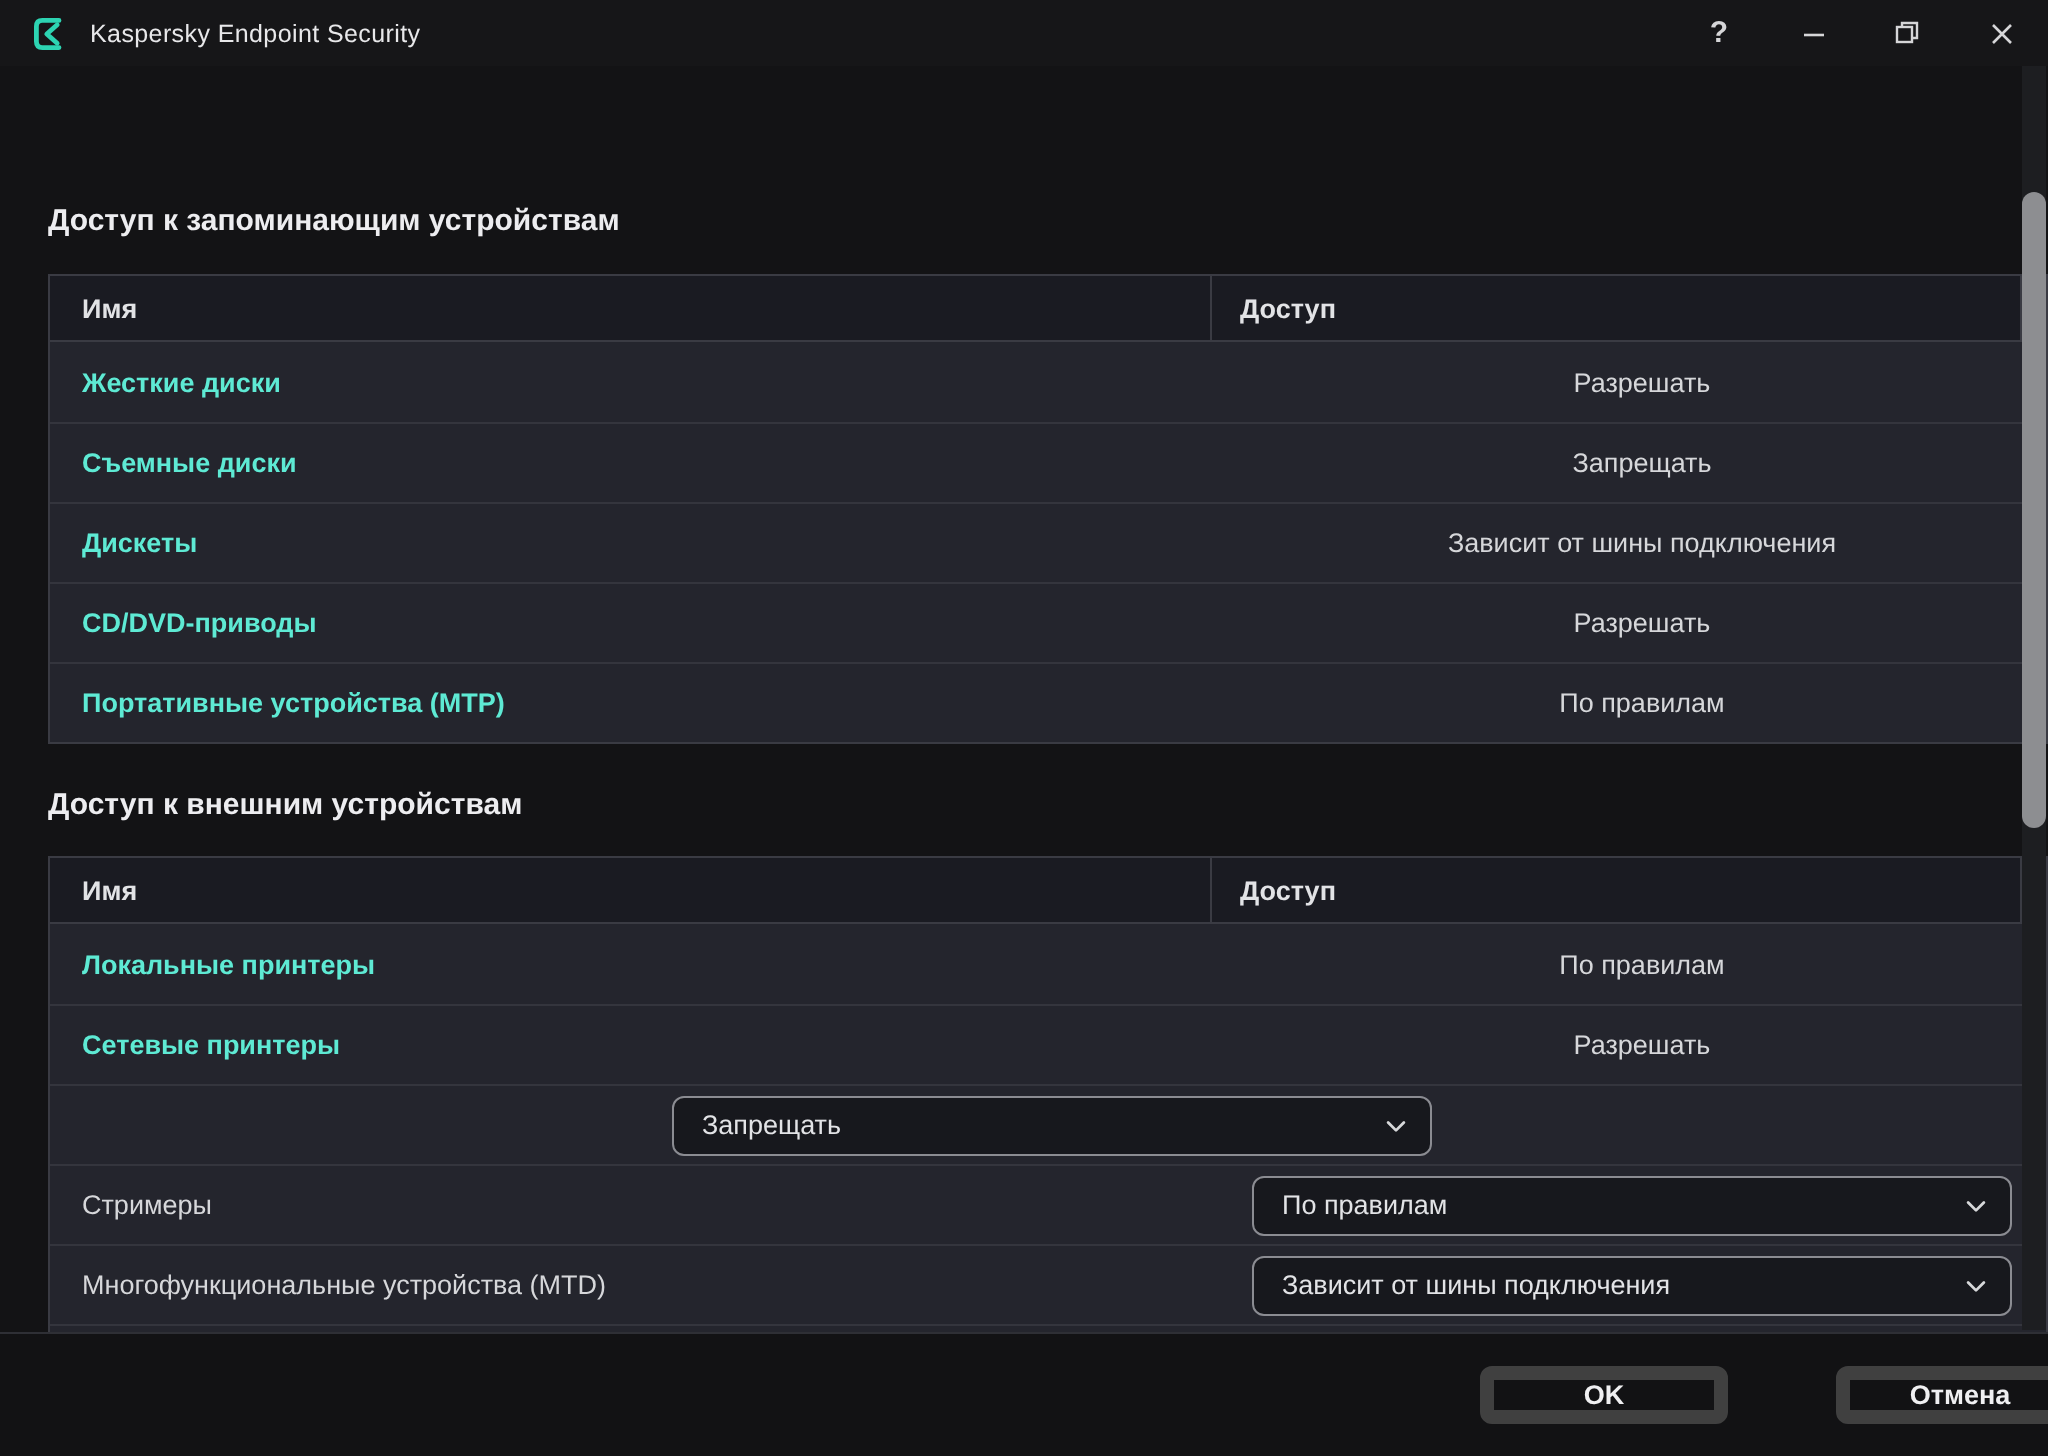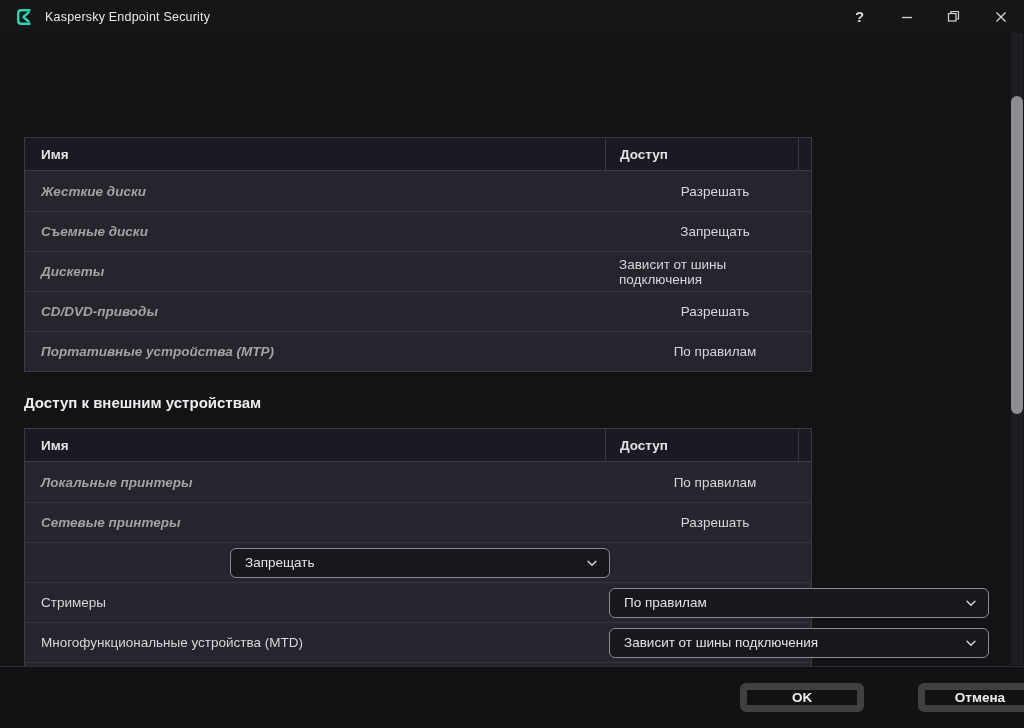--- a/index.html
+++ b/index.html
@@ -18,34 +18,34 @@
   .helpbtn { font-size:15px; font-weight:700; }
 
   
   .page-title { position:absolute; left:32px; top:44px; font-size:21px; font-weight:700;
                 color:#f2f2f4; }
   .section-title { position:absolute; left:24px; font-size:15px; font-weight:700; color:#ededf0; }
   #section-title-0 { top:102px; }
   #section-title-1 { top:394px; }
 
   
-  .dtable { position:absolute; left:24px; width:788px; border:1px solid #3a3b43; background:#24252d; }
+  .dtable { position:absolute; left:24px; width:1000px; border:1px solid #3a3b43; background:#24252d; }
   #table-0 { top:137px; }
   #table-1 { top:428px; }
   .thead { display:flex; height:33px; background:#1a1b22; border-bottom:1px solid #3a3b43; }
   .th { display:flex; align-items:center; font-size:13.5px; font-weight:700; color:#e2e3e6; }
   .th-name { flex:0 0 580px; padding-left:16px; }
   .th-access { flex:1 1 auto; padding-left:14px; border-left:1px solid #3a3b43; }
   .th-gutter { flex:0 0 13px; border-left:1px solid #3a3b43; }
   .trow { display:flex; height:40px; background:#24252d; border-top:1px solid #34353d; }
   .trow:first-child { border-top:none; }
   .cell { display:flex; align-items:center; font-size:13.5px; color:#d6d7da; }
   .name-cell { flex:0 0 580px; padding-left:16px; }
   .access-cell { flex:1 1 auto; padding-left:14px;justify-content:center; }
-  .devlink { color:#a3a3a3; font-weight:700; cursor:pointer;font-style:italic; }
+  .devlink { color:#5eead4; font-weight:700; cursor:pointer; }
   .access-cell .dropdown { margin-left:-10px; }
   .dropdown { display:flex; align-items:center; justify-content:space-between;
               width:380px; height:30px; background:#17181d; border:1px solid #8b8c92;
               border-radius:6px; padding:0 10px 0 14px; color:#e2e3e6; cursor:pointer; }
   .chev { display:flex; align-items:center; }
   .partial-row { height:5px; background:#24252d; border-top:1px solid #34353d; }
 
   
   .scroll-track { position:absolute; right:1px; top:33px; width:12px; height:632px; background:#1d1e21; }
   .scroll-thumb { position:absolute; right:1px; top:96px; width:12px; height:318px;
@@ -88,20 +88,21 @@
       </div>
       <div class="winbtn">
         <svg width="12" height="12" viewBox="0 0 12 12">
             <path d="M1.5 1.5 L10.5 10.5 M10.5 1.5 L1.5 10.5" stroke="#d6d6d8" stroke-width="1.3"></path>
           </svg>
       </div>
     </div>
   </div>
 
 
+  <div class="section-title" id="section-title-0">Доступ к запоминающим устройствам</div>
   <div class="dtable" id="table-0">
     <div class="thead">
       <div class="th th-name">Имя</div>
       <div class="th th-access">Доступ</div>
       <div class="th th-gutter"></div>
     </div>
     <div>
         <div class="trow">
           <div class="cell name-cell">
             <span class="devlink">Жесткие диски</span>

